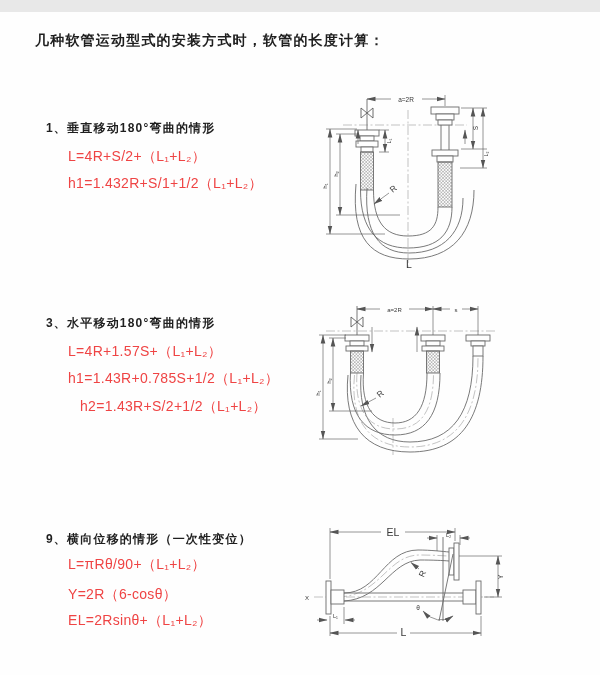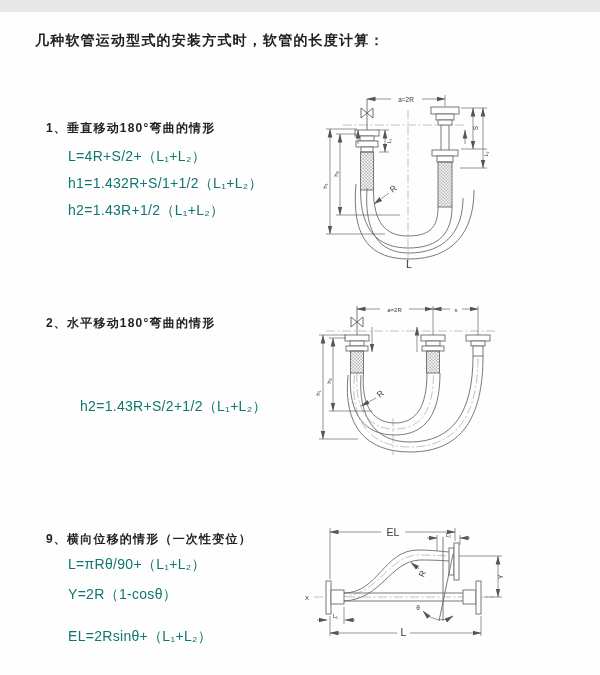--- a/index.html
+++ b/index.html
@@ -2,21 +2,21 @@
 <html><head>
 <meta charset="utf-8">
 <style>
   html,body{margin:0;padding:0;background:#e8e8e8;}
   .page{
     position:relative;width:600px;height:675px;background:#fefefef9;background:#fefefe;
     font-family:"Liberation Sans","DejaVu Sans",sans-serif;color:#1f1f1f;overflow:hidden;margin:12px auto;
   }
   .title{position:absolute;left:35px;top:20px;font-size:14px;font-weight:700;letter-spacing:1.2px;}
   .heading{position:absolute;font-size:12px;font-weight:700;letter-spacing:1.2px;}
-  .formula{position:absolute;font-size:14px;letter-spacing:.3px;color:#0f766e;}
+  .formula{position:absolute;font-size:14px;letter-spacing:.3px;color:#ef4444;}
   svg.diag{position:absolute;overflow:visible;}
   
   .obj line,.obj path{stroke:#6b6b6b;stroke-width:.9;fill:none;}
   .obj rect{stroke:#6b6b6b;stroke-width:.9;fill:#fefefe;}
   .obj rect.braid{fill:url(#braidpat);}
   .obj polygon{stroke:#5f5f5f;stroke-width:.9;fill:#fefefe;}
   
   .cl line,.cl path{stroke:#9b9b9b;stroke-width:.6;stroke-dasharray:9 2.5 2 2.5;fill:none;}
   
   .dim line,.dim path{stroke:#5d5d5d;stroke-width:.65;fill:none;}
@@ -42,21 +42,20 @@
         <path d="M9,0.7 L0,3 L9,5.3 Z" fill="#555"></path>
       </marker>
     </defs>
   </svg>
 
   <div class="title">几种软管运动型式的安装方式时，软管的长度计算：</div>
 
   <div class="heading" style="left:46px;top:108px">1、垂直移动180°弯曲的情形</div>
   <div class="formula" style="left:68px;top:136px">L=4R+S/2+（L₁+L₂）</div>
   <div class="formula" style="left:68px;top:163px">h1=1.432R+S/1+1/2（L₁+L₂）</div>
-  <div class="formula" style="left:68px;top:190px">h2=1.43R+1/2（L₁+L₂）</div>
 
   <svg class="diag" style="left:315px;top:70px" width="265" height="195" viewBox="0 0 265 195">
     <g class="cl">
       <line x1="28" y1="43" x2="152" y2="43"></line>
       <line x1="93" y1="28" x2="93" y2="188"></line>
     </g>
     <g class="obj">
 
       <line x1="52" y1="17" x2="52" y2="48"></line>
       <g>
@@ -118,21 +117,23 @@
       <line x1="43" y1="62" x2="43" y2="48" marker-end="url(#aE)"></line>
       <line x1="150" y1="62" x2="150" y2="48" marker-end="url(#aE)"></line>
 
       <line x1="74" y1="111" x2="59" y2="122" marker-end="url(#aE)"></line>
       <text class="t80" transform="translate(80 109) rotate(-40)" text-anchor="middle">R</text>
 
       <text class="t105" x="94" y="186" text-anchor="middle">L</text>
     </g>
   </svg>
 
-  <div class="heading" style="left:46px;top:303px">2、水平移动180°弯曲的情形</div>
+  <div class="heading" style="left:46px;top:303px">3、水平移动180°弯曲的情形</div>
+  <div class="formula" style="left:68px;top:331px">L=4R+1.57S+（L₁+L₂）</div>
+  <div class="formula" style="left:68px;top:358px">h1=1.43R+0.785S+1/2（L₁+L₂）</div>
   <div class="formula" style="left:80px;top:386px">h2=1.43R+S/2+1/2（L₁+L₂）</div>
 
   <svg class="diag" style="left:310px;top:283px" width="285" height="175" viewBox="0 0 285 175">
     <g class="cl">
       <line x1="16" y1="36" x2="186" y2="36"></line>
       <line x1="83" y1="123" x2="83" y2="160"></line>
       <path d="M47,78 C44.5,116 59,134 85,134 C111,134 123.5,116 123.5,78"></path>
       <path d="M44.5,80 C40,127 60,152 100,152 C147,152 168,119 168,63"></path>
     </g>
     <g class="obj">
@@ -187,22 +188,22 @@
       <line x1="62" y1="32" x2="62" y2="57" marker-end="url(#aE)"></line>
       <line x1="107" y1="57" x2="107" y2="32" marker-end="url(#aE)"></line>
 
       <line x1="66" y1="103" x2="51" y2="111" marker-end="url(#aE)"></line>
       <text class="t80" transform="translate(72 101) rotate(-40)" text-anchor="middle">R</text>
     </g>
   </svg>
 
   <div class="heading" style="left:46px;top:519px">9、横向位移的情形（一次性变位）</div>
   <div class="formula" style="left:68px;top:544px">L=πRθ/90+（L₁+L₂）</div>
-  <div class="formula" style="left:68px;top:574px">Y=2R（1-cosθ）</div>
-  <div class="formula" style="left:68px;top:616px">EL=2Rsinθ+（L₁+L₂）</div>
+  <div class="formula" style="left:68px;top:574px">Y=2R（6-cosθ）</div>
+  <div class="formula" style="left:68px;top:600px">EL=2Rsinθ+（L₁+L₂）</div>
 
   <svg class="diag" style="left:298px;top:505px" width="295" height="140" viewBox="0 0 295 140">
     <g class="cl">
       <line x1="16" y1="80" x2="196" y2="80"></line>
       <path d="M40,80 C82,79 89,38.5 121,38 C136,38 149,39 158,39.5"></path>
     </g>
     <g class="obj">
 
       <rect x="28" y="64" width="5" height="33"></rect>
       <rect x="33" y="73" width="13" height="14"></rect>

